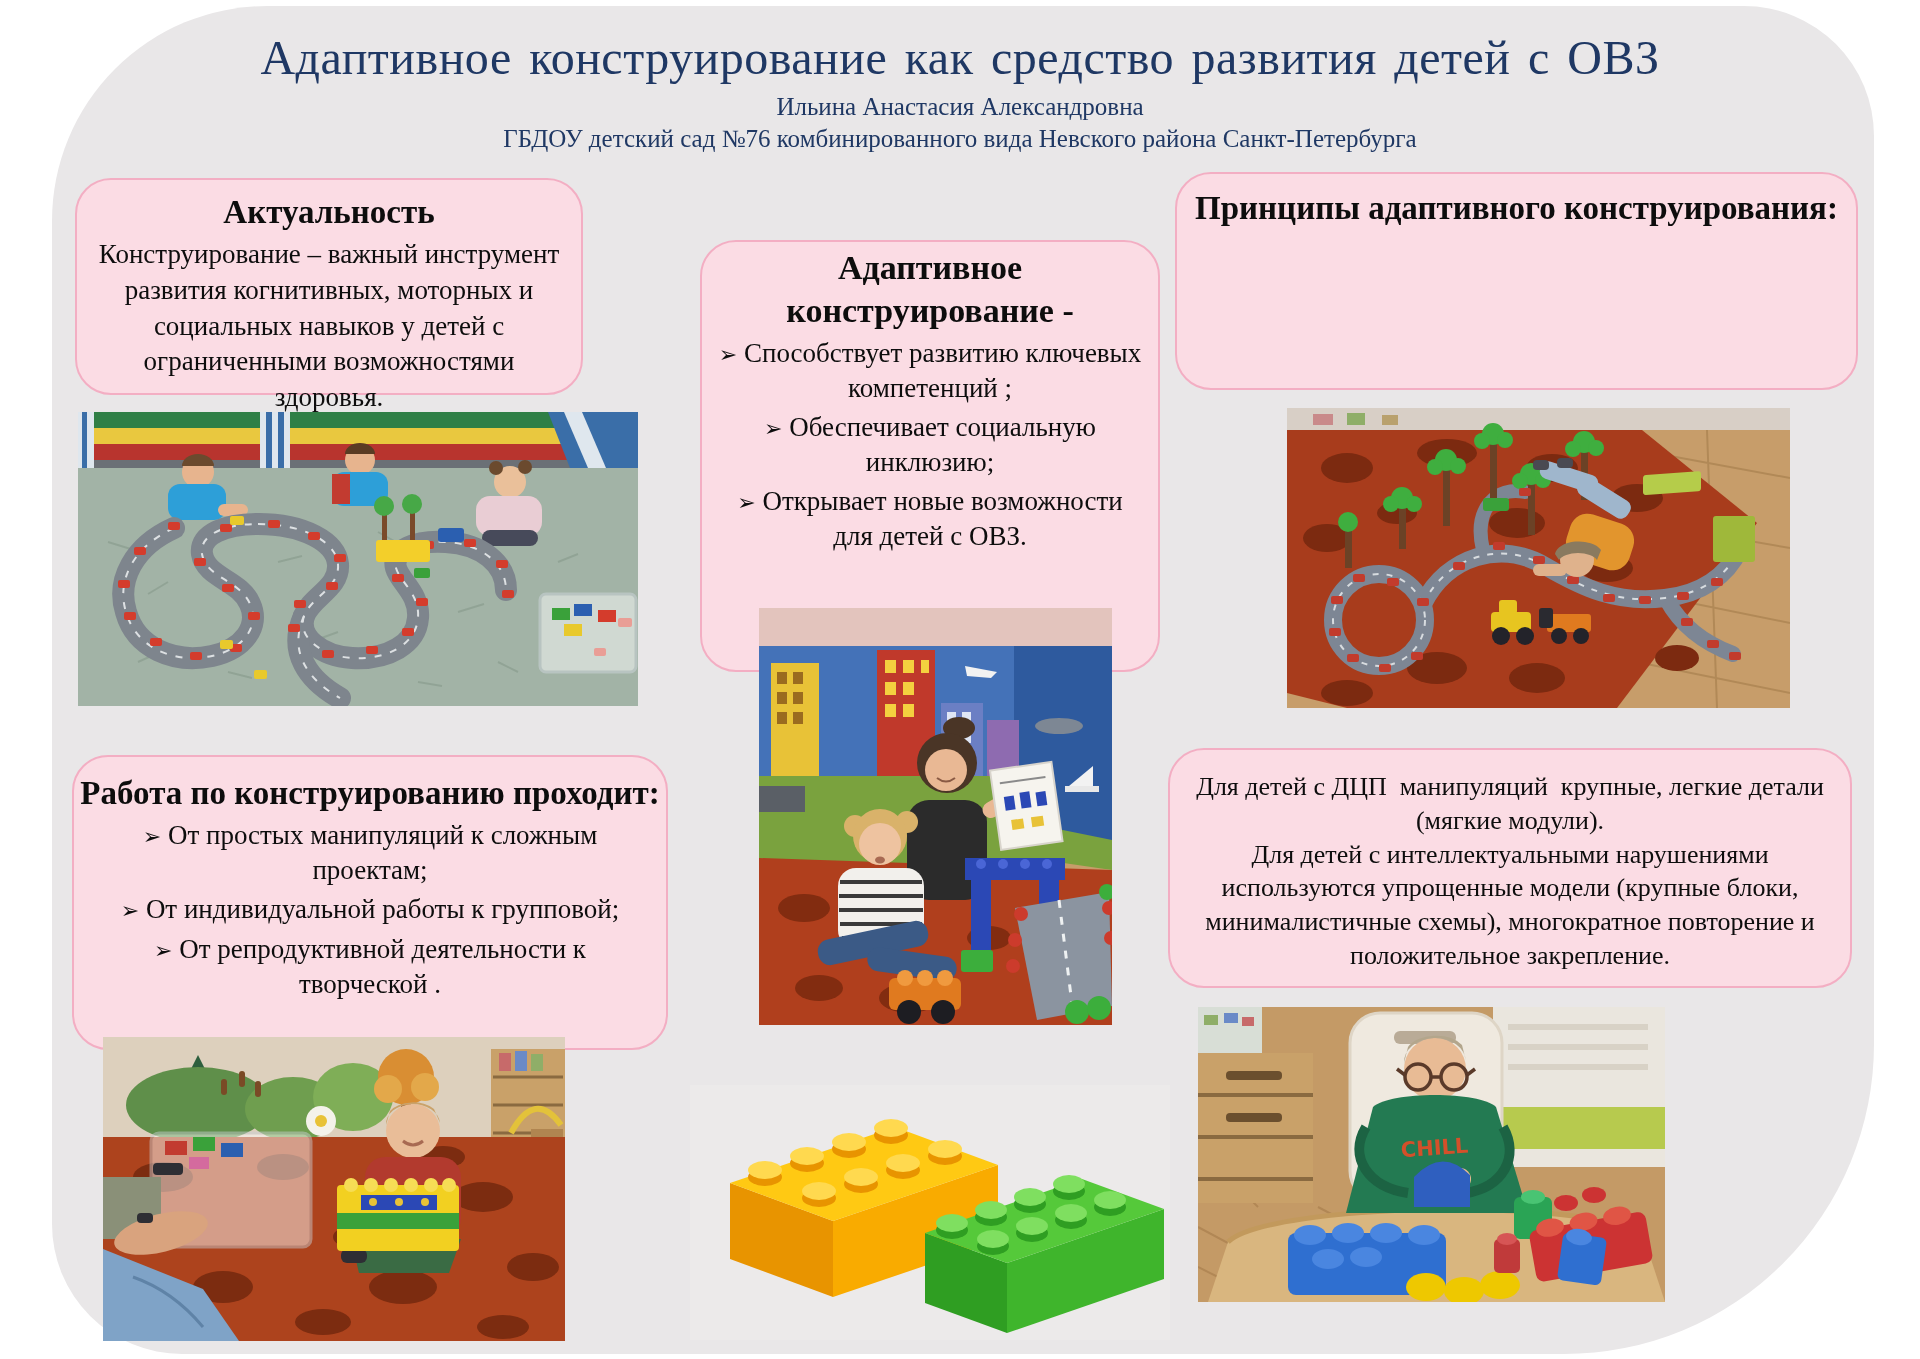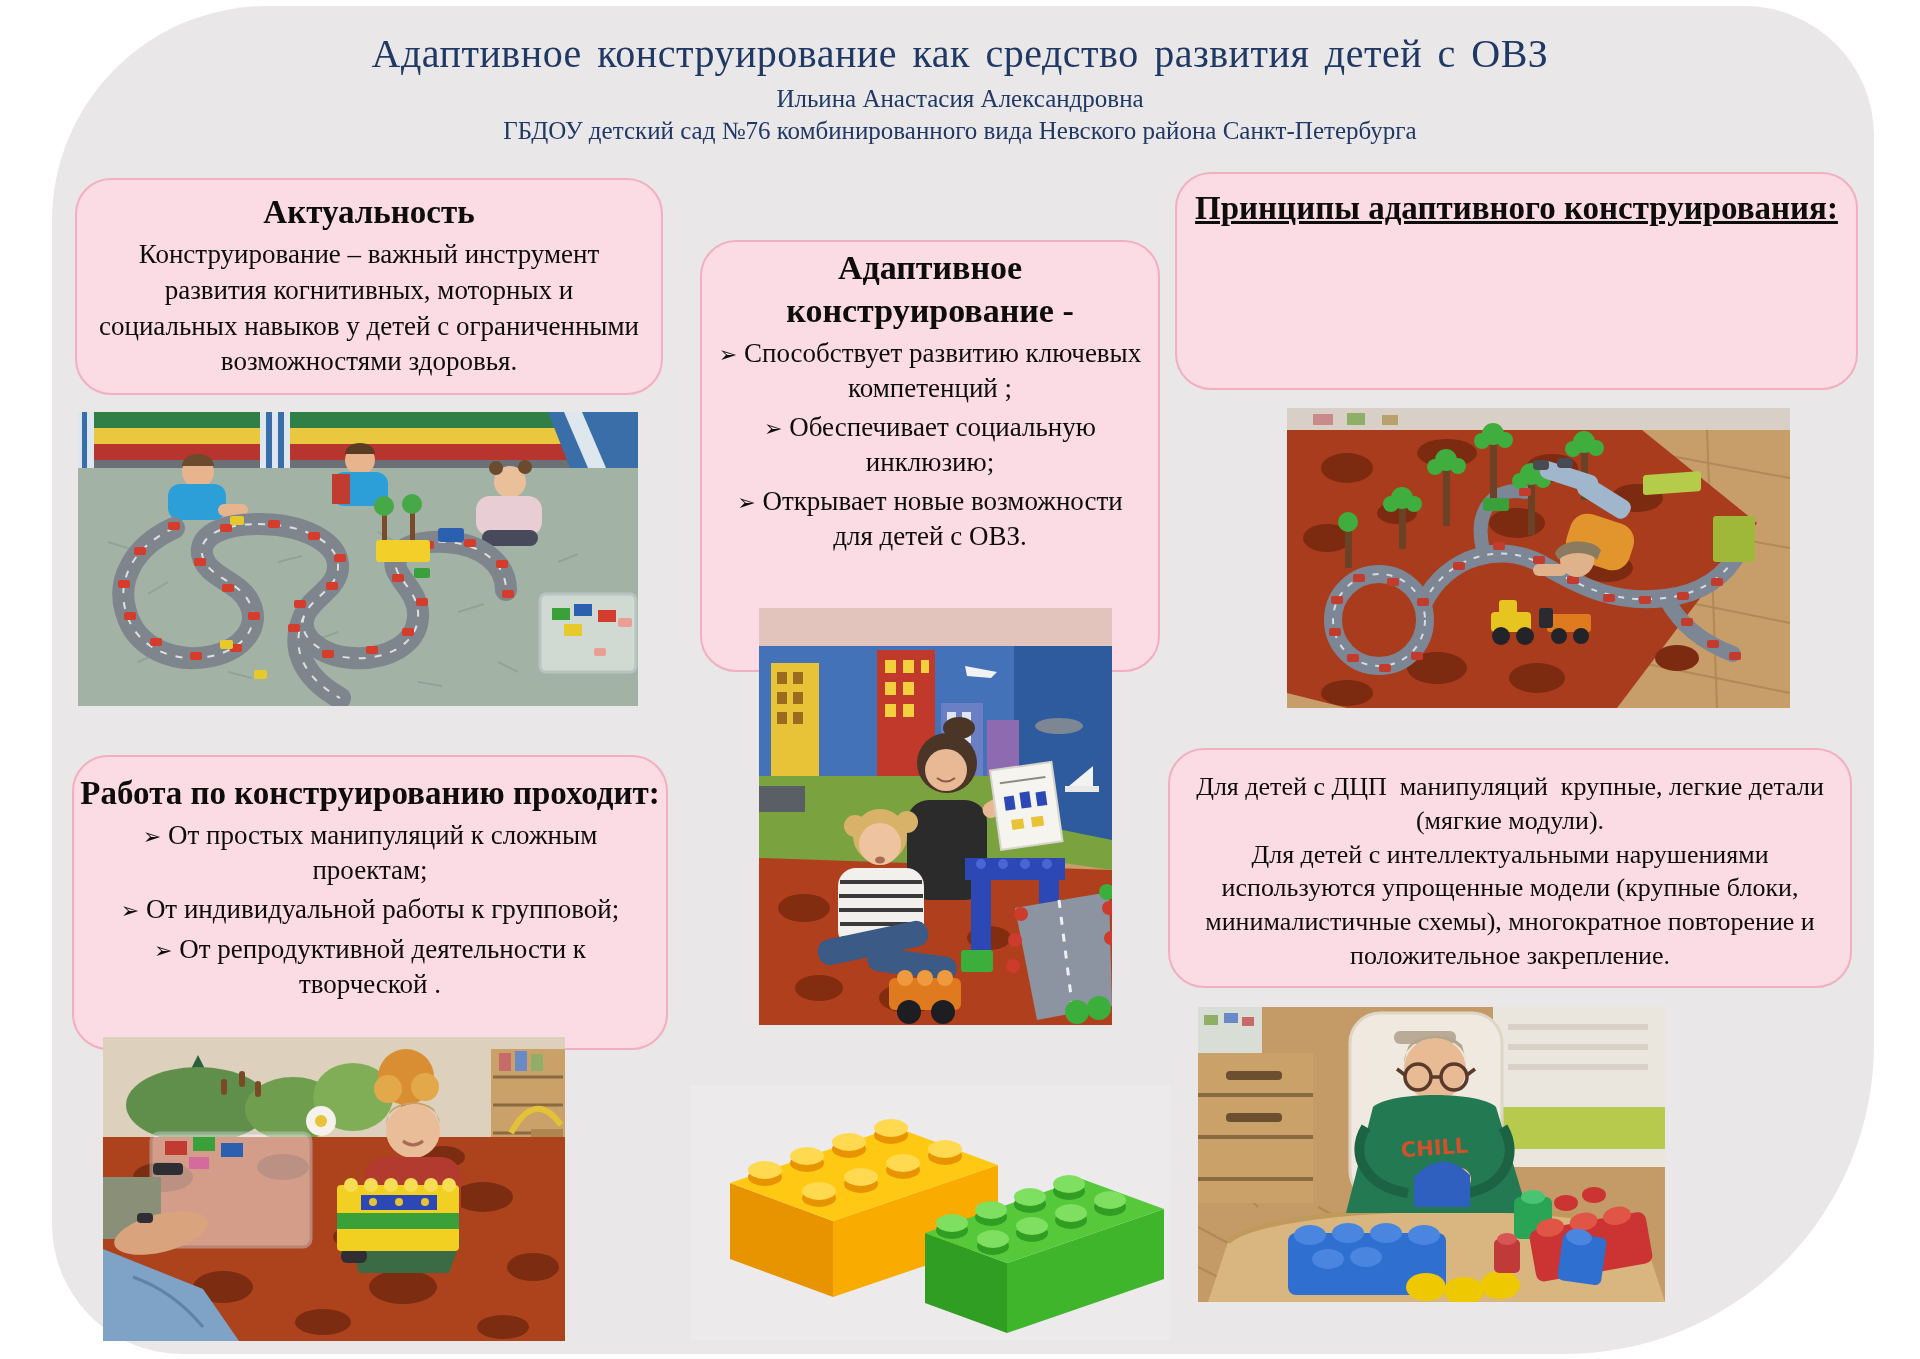--- a/index.html
+++ b/index.html
@@ -8,21 +8,21 @@
     background:#ffffff;
     font-family:"Liberation Serif","DejaVu Serif",serif;
     color:#111111;
   }
   .poster{
     position:absolute;left:52px;top:6px;width:1822px;height:1348px;
     background:#e9e7e8;
     border-radius:215px 130px 310px 130px;
   }
   .hdr{position:absolute;left:0;top:30px;width:1920px;text-align:center;color:#1f3864;}
-  .hdr .title{font-size:40px;word-spacing:5px;letter-spacing:0.5px;}
+  .hdr .title{font-size:48px;word-spacing:5px;letter-spacing:0.5px;}
   .hdr .author{font-size:25px;margin-top:8px;}
   .hdr .org{font-size:25px;margin-top:4px;}
   .pinkbox{
     position:absolute;background:#fbdce4;border:2px solid #f3aec3;
     border-radius:36px;box-sizing:border-box;text-align:center;color:#0d0d0d;
   }
   .box-title{font-weight:bold;font-size:33px;line-height:1.25;}
   .box-title.big{font-size:34px;}
   .box-body{font-size:27px;line-height:1.32;padding:0 18px;margin-top:4px;}
   .bullet-item{font-size:27px;line-height:1.3;padding:0 14px;margin-top:4px;}
@@ -37,33 +37,33 @@
 <body>
 
 <div class="poster"></div>
 
 <header class="hdr">
   <div class="title">Адаптивное конструирование как средство развития детей с ОВЗ</div>
   <div class="author">Ильина Анастасия Александровна</div>
   <div class="org">ГБДОУ детский сад №76 комбинированного вида Невского района Санкт-Петербурга</div>
 </header>
 
-<section class="pinkbox" style="left:75px;top:178px;width:588px;height:217px;padding-top:12px;">
+<section class="pinkbox" style="left:75px;top:178px;width:508px;height:217px;padding-top:12px;">
   <div class="box-title">Актуальность</div>
   <div class="box-body">Конструирование – важный инструмент развития когнитивных, моторных и социальных навыков у детей с ограниченными возможностями здоровья.</div>
 </section>
 
 <section class="pinkbox" style="left:700px;top:240px;width:460px;height:432px;padding-top:5px;">
   <div class="box-title big">Адаптивное конструирование -</div>
   <div class="bullet-item"><span class="bullet">➢</span> <span>Способствует развитию ключевых компетенций ;</span></div>
   <div class="bullet-item"><span class="bullet">➢</span> <span>Обеспечивает социальную инклюзию;</span></div>
   <div class="bullet-item"><span class="bullet">➢</span> <span>Открывает новые возможности для детей с ОВЗ.</span></div>
 </section>
 
-<section class="pinkbox" style="left:1175px;top:172px;width:683px;height:218px;padding-top:14px;text-decoration:underline;">
+<section class="pinkbox" style="left:1175px;top:172px;width:683px;height:218px;padding-top:14px;">
   <div class="box-title">Принципы адаптивного конструирования:</div>
 </section>
 
 <section class="pinkbox" style="left:72px;top:755px;width:596px;height:295px;padding-top:16px;">
   <div class="box-title">Работа по конструированию проходит:</div>
   <div class="bullet-item"><span class="bullet">➢</span> <span>От простых манипуляций к сложным проектам;</span></div>
   <div class="bullet-item"><span class="bullet">➢</span> <span>От индивидуальной работы к групповой;</span></div>
   <div class="bullet-item"><span class="bullet">➢</span> <span>От репродуктивной деятельности к творческой .</span></div>
 </section>
 

